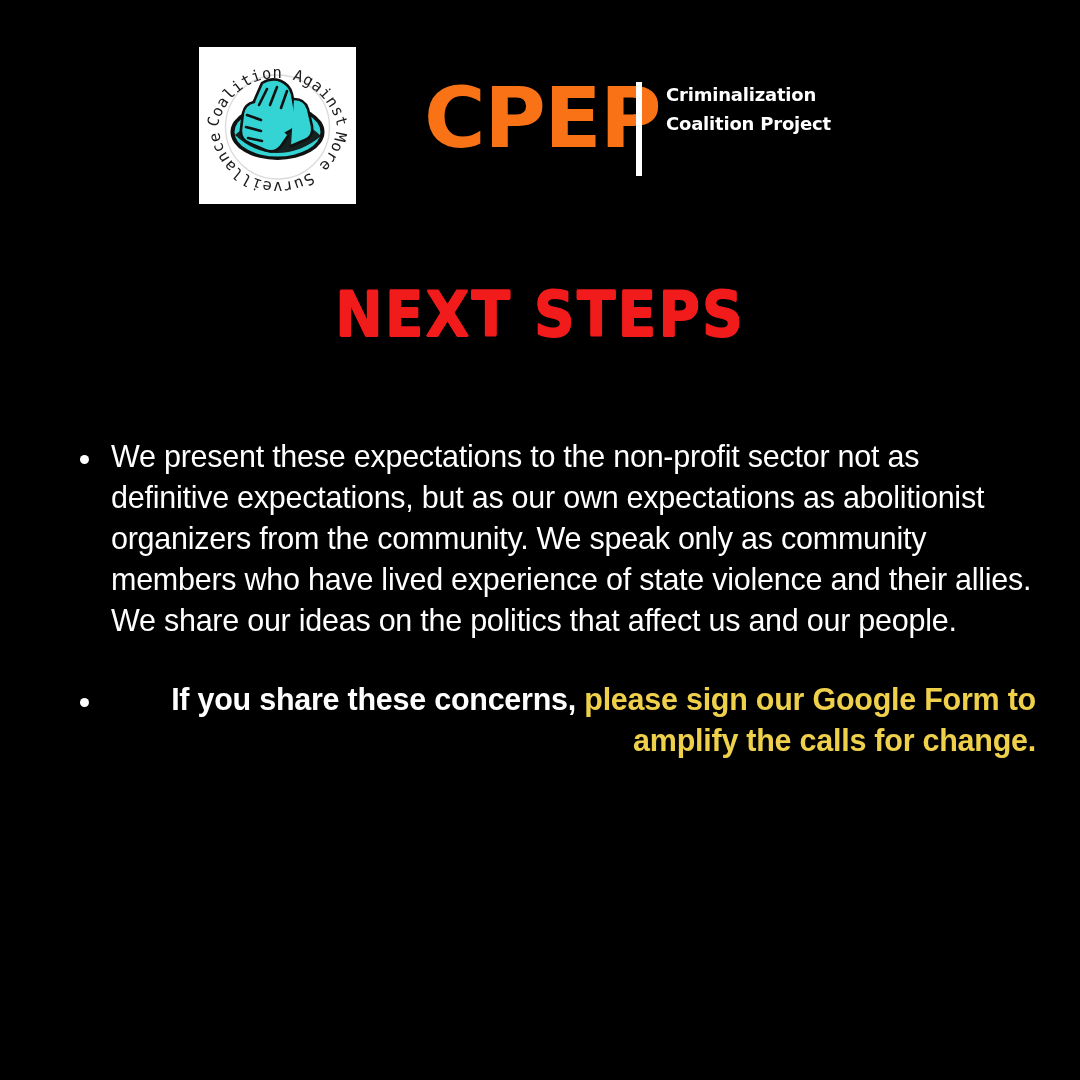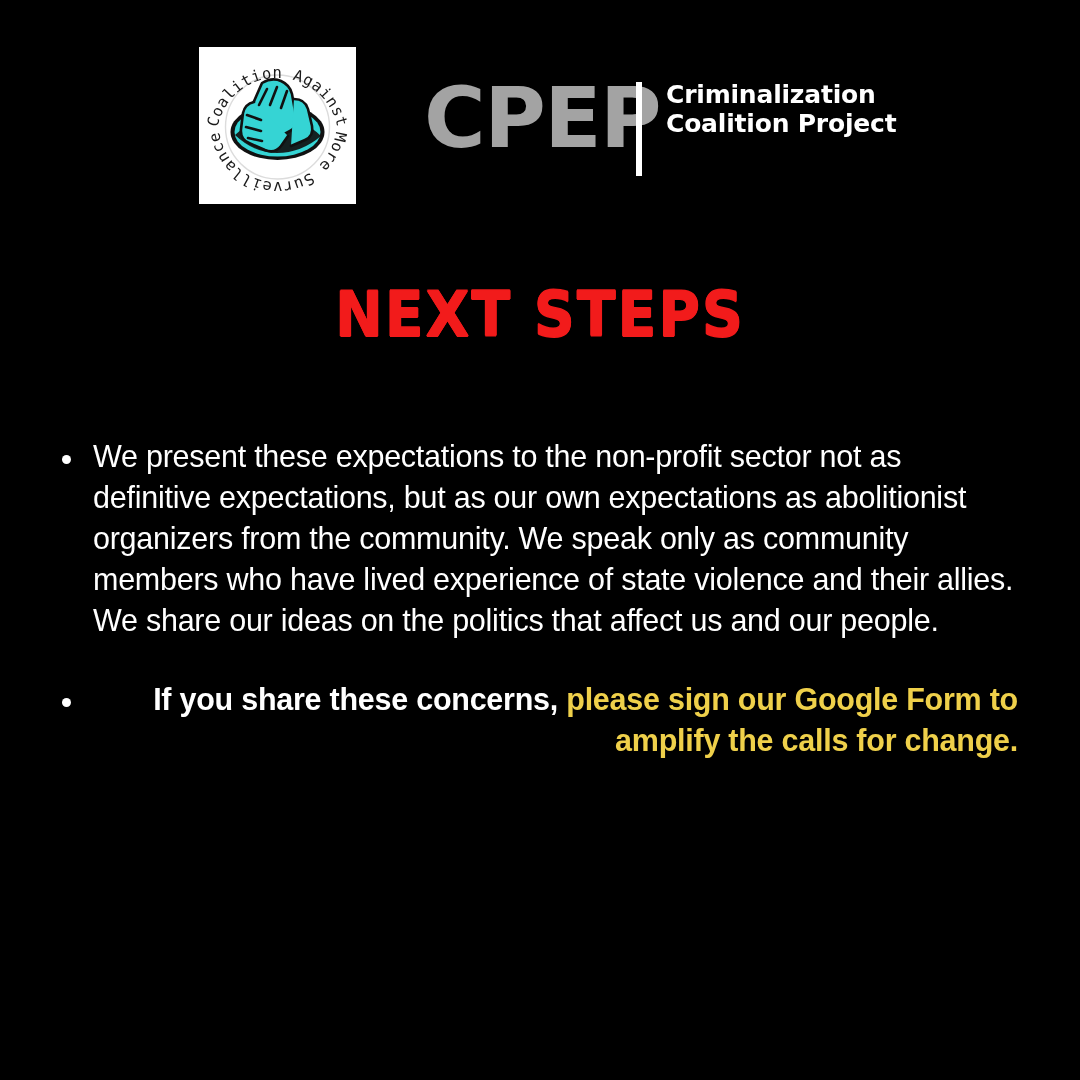--- a/index.html
+++ b/index.html
@@ -46,41 +46,41 @@
   
   #cpep-word {
     position: absolute;
     left: 424px;
     top: 76px;
     font-family: "DejaVu Sans", sans-serif;
     font-weight: 700;
     font-size: 84px;
     line-height: 84px;
     letter-spacing: -1.5px;
-    color: #a3a3a3;
+    color: #f97316;
     white-space: nowrap;
   }
 
   #cpep-divider {
     position: absolute;
     left: 636px;
     top: 82px;
     width: 6px;
     height: 94px;
     background: #ffffff;
   }
 
   #cpep-tagline {
     position: absolute;
     left: 666px;
     top: 80px;
     width: 300px;
     font-family: "DejaVu Sans", sans-serif;
     font-weight: 700;
-    font-size: 25px;
+    font-size: 18px;
     line-height: 29px;
     letter-spacing: -0.2px;
     color: #ffffff;
   }
   #cpep-tagline .tl {
     display: block;
     white-space: nowrap;
   }
 
   
@@ -100,21 +100,21 @@
     text-shadow:
        0.6px 0 0 #F21B1B,
       -0.6px 0 0 #F21B1B,
        0 0.6px 0 #F21B1B,
        0 -0.6px 0 #F21B1B;
   }
 
   
   #bullets {
     position: absolute;
-    left: 62px;
+    left: 80px;
     top: 436px;
     width: 956px;
   }
   .bullet-row {
     display: flex;
     align-items: flex-start;
     margin-bottom: 38px;
   }
   .bullet-row:last-child { margin-bottom: 0; text-align: right; }
   .bullet-dot {

